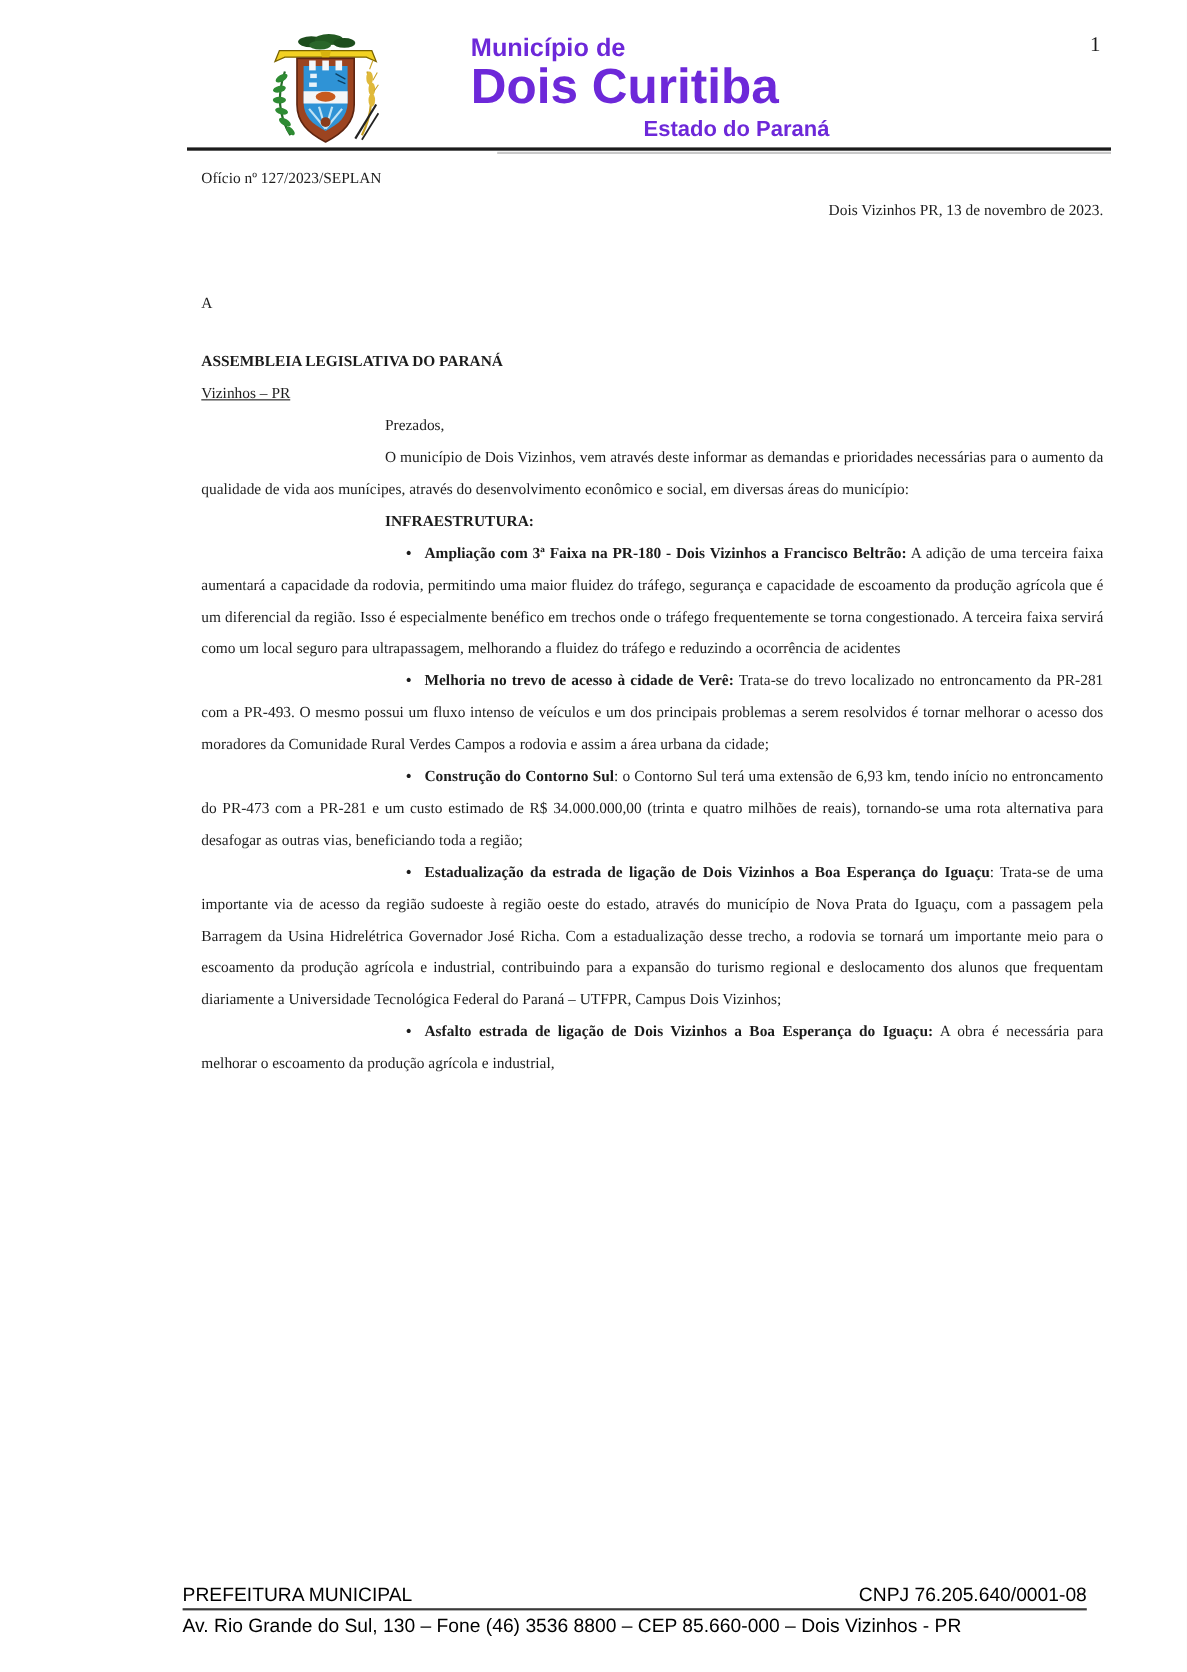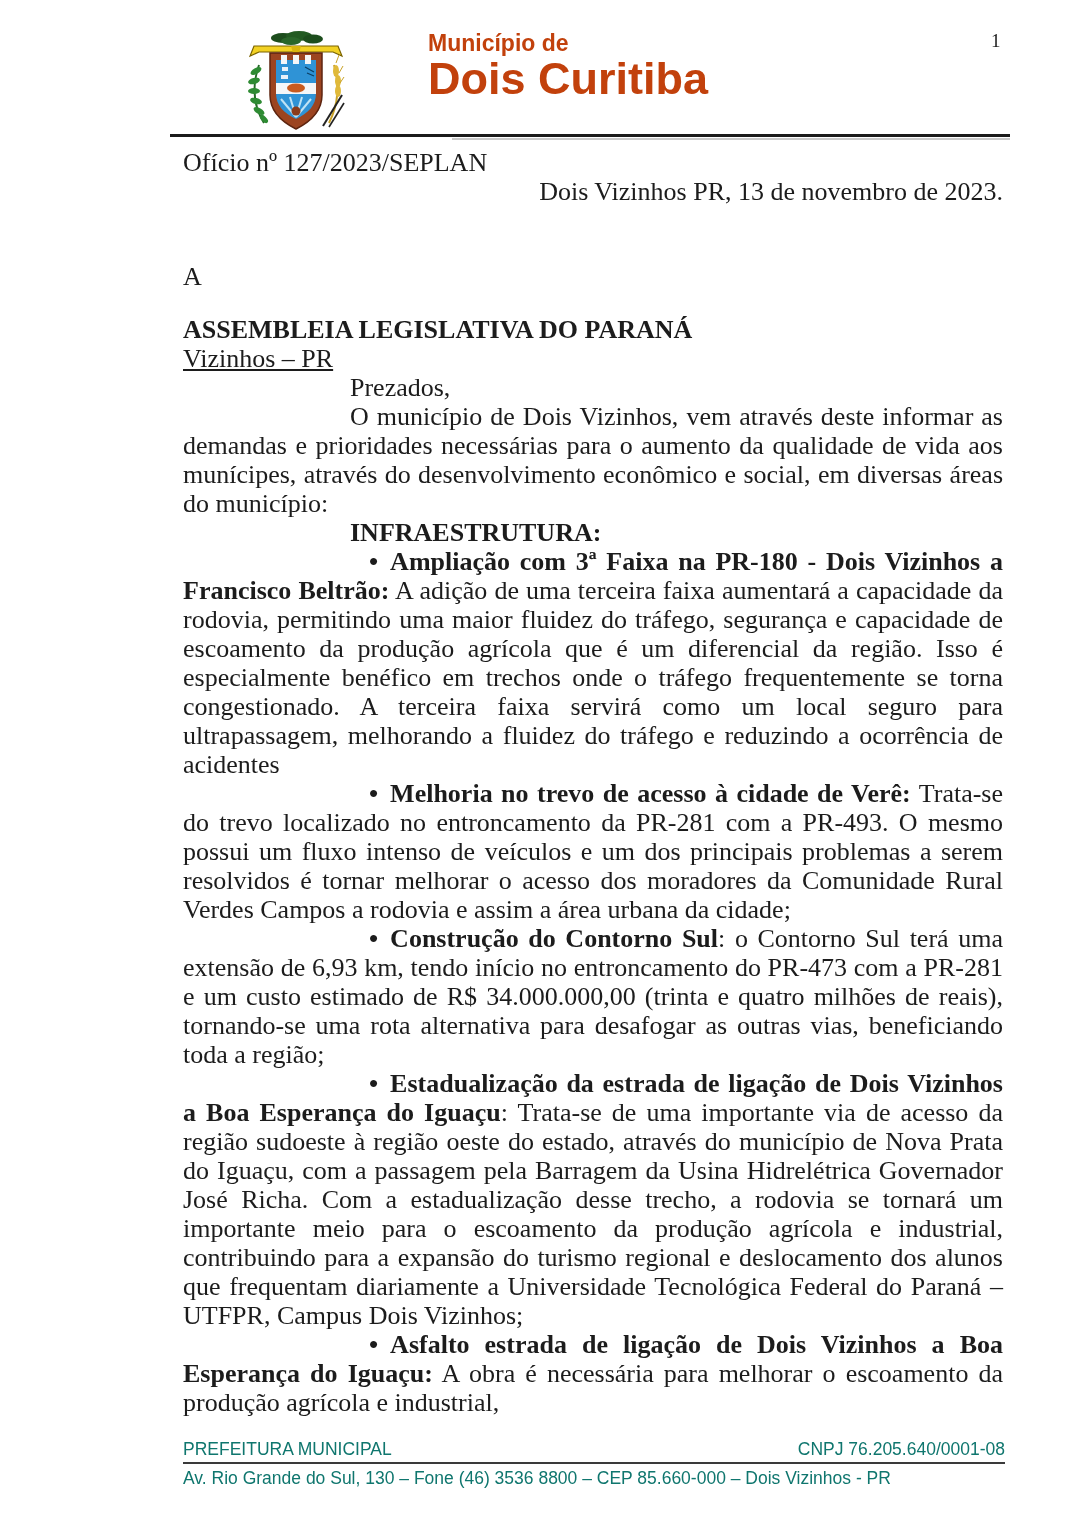--- a/index.html
+++ b/index.html
@@ -20,21 +20,21 @@
     position: absolute;
     left: 243px; top: 27px;
     width: 106px; height: 110px;
   }
   .titles {
     position: absolute;
     left: 428px; top: 30px;
     width: 326px;
     font-family: "Liberation Sans", sans-serif;
     font-weight: bold;
-    color: #c2410c;
+    color: #6d28d9;
   }
   .titles .muni  { font-size: 23px; line-height: 1.15; }
   .titles .city  { font-size: 45px; line-height: 1.02; white-space: nowrap; }
   .titles .state { font-size: 20px; text-align: right; margin-top: 5px; }
   .page-num {
     position: absolute;
     top: 30px; left: 991px;
     font-size: 19px;
   }
   .rule-main {
@@ -47,21 +47,21 @@
     position: absolute;
     top: 138px; left: 452px;
     width: 558px; height: 2px;
     background: #c9c9c9;
   }
   
   .body {
     position: absolute;
     top: 148px; left: 183px;
     width: 820px;
-    font-size: 26px;
+    font-size: 14px;
     line-height: 29px;
   }
   .body p { margin: 0; }
   .date { text-align: right; margin-top: 3px; }
   .recipient { margin-top: 56px; }
   .recipient .name { font-weight: bold; margin-top: 24px; }
   .recipient .city-line { text-decoration: underline; }
   .salutation { margin-top: 33px; text-indent: 167px; }
   .intro {
     margin-top: 26px;
@@ -81,25 +81,25 @@
   .bullet .marker::before { content: "\2022"; }
   .bullet .marker { margin-right: 12px; }
   .b1 { margin-top: 31px; }
   .b2 { margin-top: 27px; }
   .b3 { margin-top: 29px; }
   .b4 { margin-top: 27px; }
   .b5 { margin-top: 4px; }
   
   .footer {
     position: absolute;
-    top: 1438px; left: 183px;
+    top: 1438px; left: 166px;
     width: 822px;
     font-family: "Liberation Sans", sans-serif;
     font-size: 17.5px;
-    color: #0f766e;
+    color: #000000;
     line-height: 22px;
   }
   .footer-row {
     display: flex;
     justify-content: space-between;
     border-bottom: 2px solid #3a3a3a;
     padding-bottom: 2px;
   }
   .footer-address { margin-top: 3px; }
 </style>
@@ -163,20 +163,21 @@
       <ellipse cx="95" cy="64" rx="3" ry="6" fill="#e0b93a"></ellipse>
       <path d="M93 36 l3 -8 M96 46 l4 -7 M97 56 l4 -6" stroke="#c9a227" stroke-width="1" fill="none"></path>
       <path d="M99 68 L80 99" stroke="#222222" stroke-width="2" fill="none"></path>
       <path d="M101 76 L86 100" stroke="#222222" stroke-width="1.6" fill="none"></path>
     </g>
   </svg>
 
   <div class="titles">
     <div class="muni">Município de</div>
     <div class="city">Dois Curitiba</div>
+    <div class="state">Estado do Paraná</div>
   </div>
 
   <div class="page-num">1</div>
   <div class="rule-main"></div>
   <div class="rule-shadow"></div>
 
   <main class="body">
     <p>Ofício nº 127/2023/SEPLAN</p>
     <p class="date">Dois Vizinhos PR, 13 de novembro de 2023.</p>
 

